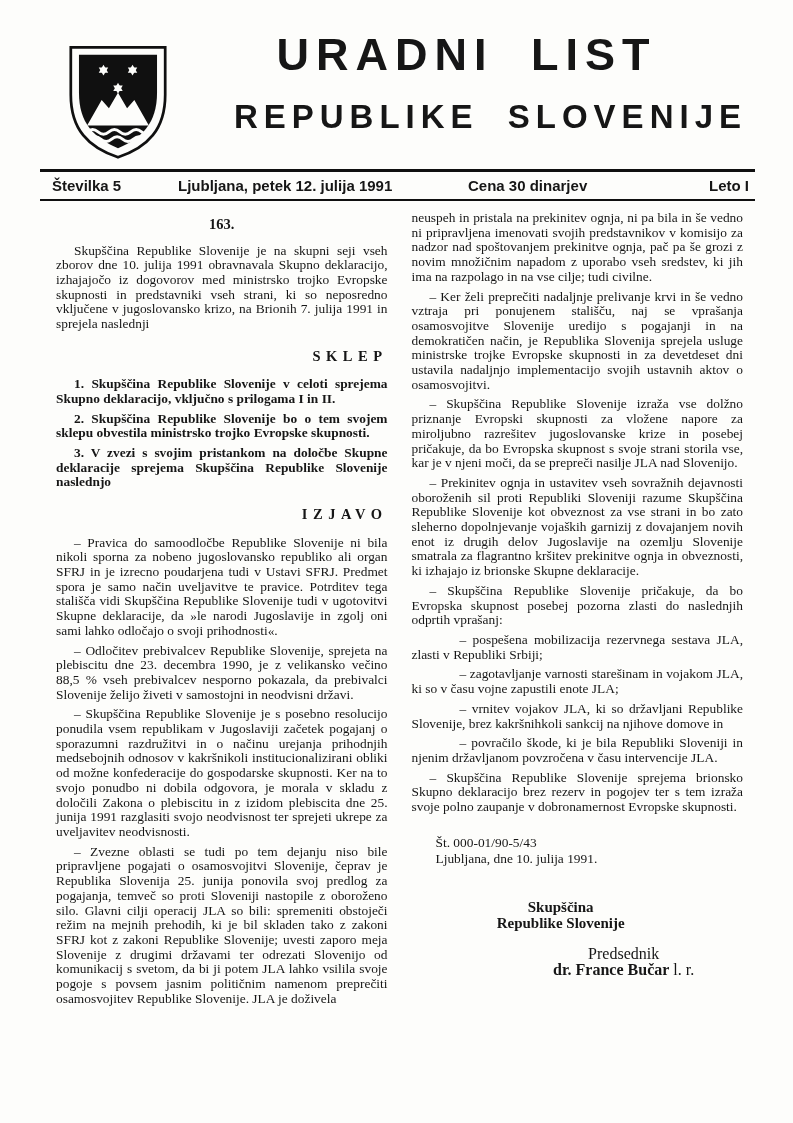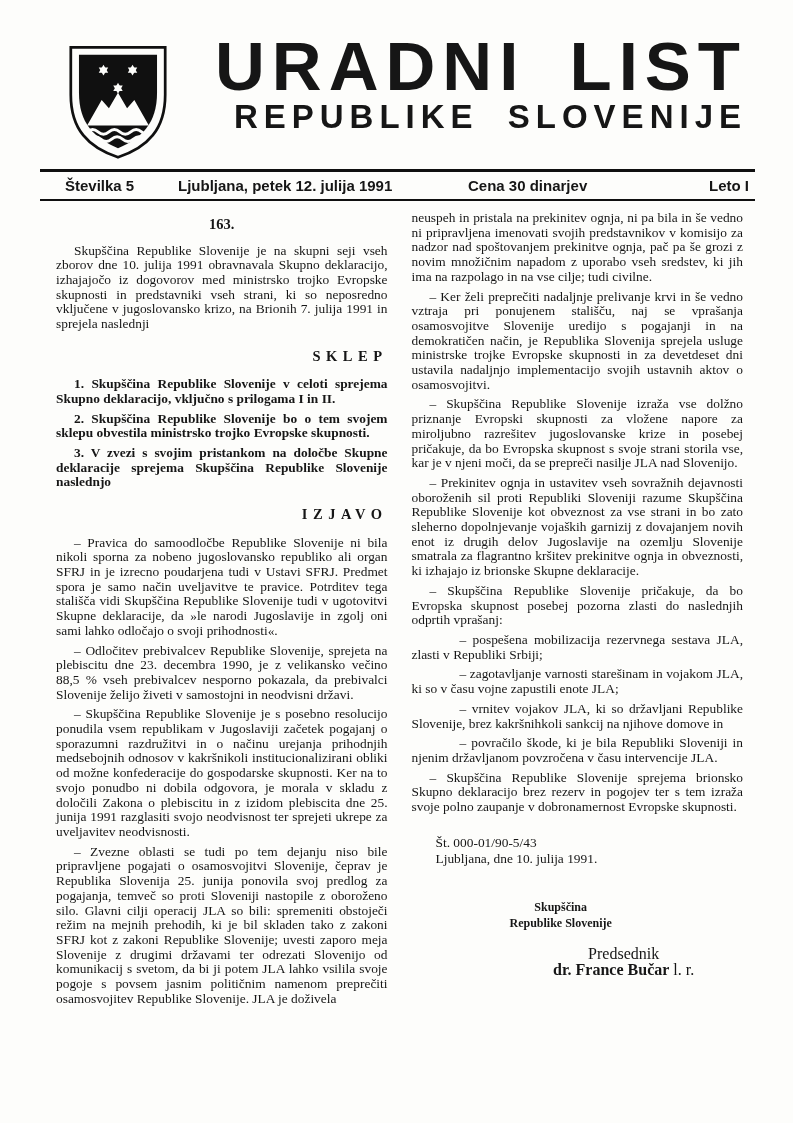--- a/index.html
+++ b/index.html
@@ -5,36 +5,36 @@
   html,body{margin:0;padding:0;background:#e8e8e8;}
   .page{
     position:relative;width:793px;height:1123px;margin:0 auto;
     background:#fdfdfb;color:#161616;overflow:hidden;
     font-family:"Liberation Serif", serif;
   }
   
   .masthead{position:relative;height:120px;margin:40px 46px 0 62px;}
   .coa{position:absolute;left:0;top:2px;width:112px;height:118px;}
   .mast-title{
-    position:absolute;left:124px;right:0;top:-8px;text-align:right;
+    position:absolute;left:124px;right:0;top:-8px;text-align:center;
     font-family:"Liberation Sans", sans-serif;font-weight:700;
-    font-size:69px;letter-spacing:7px;word-spacing:18px;line-height:1;white-space:nowrap;
+    font-size:45px;letter-spacing:7px;word-spacing:18px;line-height:1;white-space:nowrap;
   }
   .mast-subtitle{
     position:absolute;right:0;top:60px;text-align:right;
     font-family:"Liberation Sans", sans-serif;font-weight:700;
     font-size:33px;letter-spacing:6px;word-spacing:14px;line-height:1;white-space:nowrap;
   }
   .rule-thick{height:3px;background:#101010;margin:9px 38px 0 40px;}
   .info-row{
     position:relative;margin:0 38px 0 40px;height:27px;border-bottom:2px solid #101010;
     font-family:"Liberation Sans", sans-serif;font-weight:700;font-size:15px;
   }
   .info-row span{position:absolute;top:5px;white-space:nowrap;}
-  .info-issue{left:25px;}
+  .info-issue{left:12px;}
   .info-date{left:138px;}
   .info-price{left:428px;}
   .info-vol{right:6px;margin-left:32px;}
   
   .columns{display:flex;gap:24px;margin:10px 50px 0 56px;}
   .col{flex:1;min-width:0;}
   .col p{
     margin:0 0 5px;text-align:justify;text-indent:18px;
     font-size:13.4px;line-height:14.7px;
   }
@@ -44,21 +44,21 @@
   .act-number{
     text-align:center;font-weight:700;font-size:14.5px;margin:6px 0 12px;line-height:1;
   }
   .center-head{
     text-align:right;font-weight:700;font-size:14.5px;letter-spacing:0.38em;
     margin:17px 0 14px;line-height:1;
   }
   .ref-block{margin:20px 0 0 24px;font-size:13.4px;line-height:16px;}
   .org-block{
     width:62%;margin:32px 0 0 14%;text-align:center;font-weight:700;
-    font-size:12px;line-height:16.5px;
+    font-size:15px;line-height:16.5px;
   }
   .signer-block{width:60%;margin:14px 0 0 34%;text-align:center;font-size:16px;line-height:16.5px;}
   .signer-name{font-weight:700;}
   .signer-suffix{font-weight:400;}
 </style>
 </head>
 <body>
 
 <div class="page">
 

